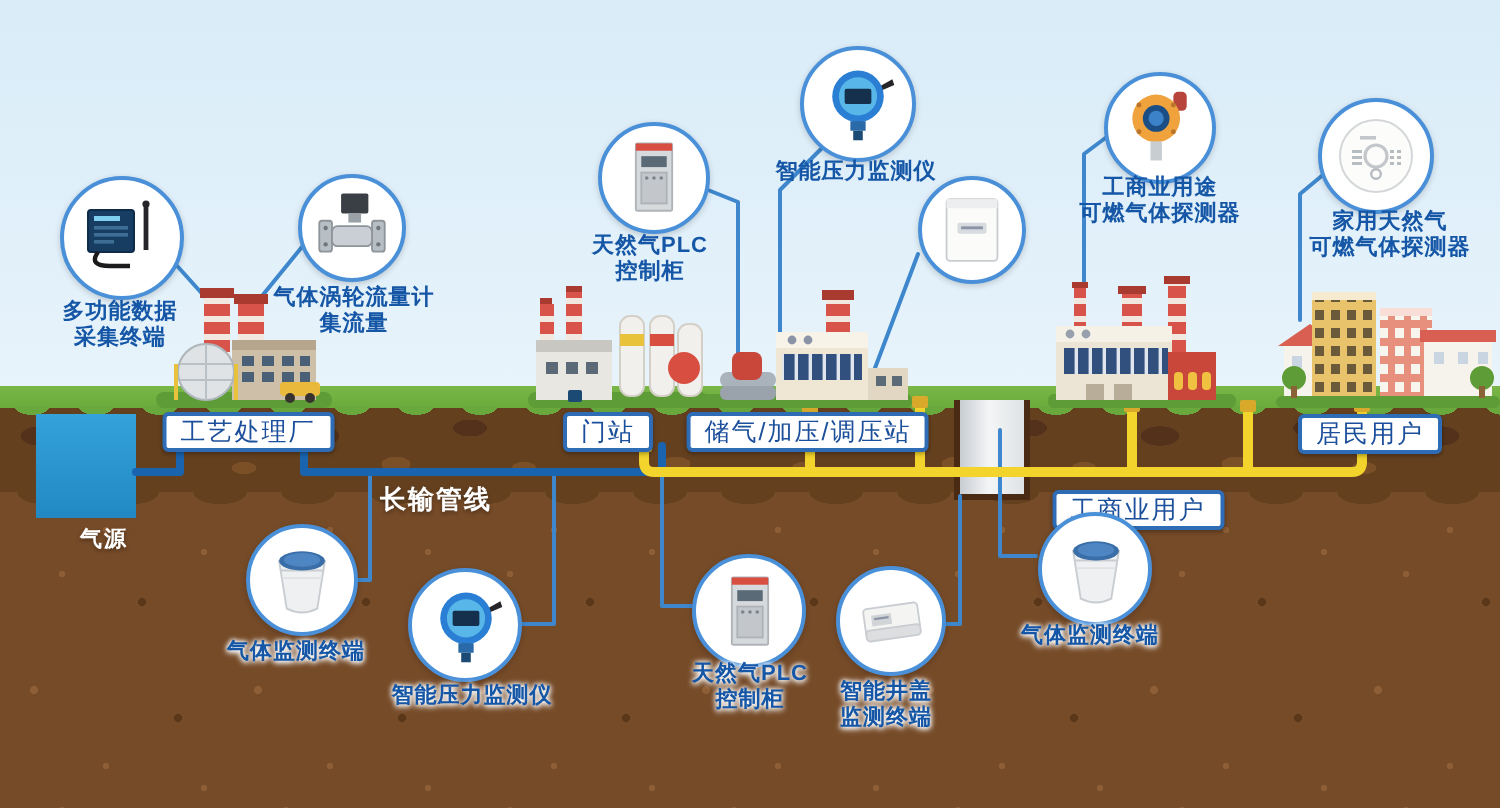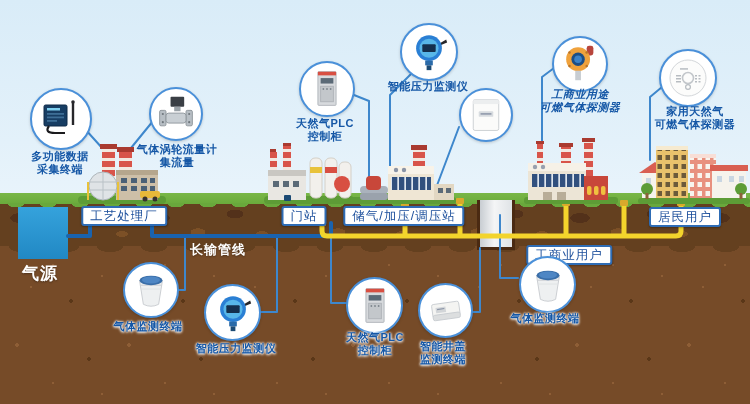--- a/index.html
+++ b/index.html
@@ -230,21 +230,21 @@
         <rect x="739.5" y="193" width="3" height="6" fill="#8a6237"></rect>
     </g>
   </svg>
 
   <div class="station" style="left:124px;top:206px;">工艺处理厂</div>
   <div class="station" style="left:304px;top:206px;">门站</div>
   <div class="station" style="left:404px;top:206px;">储气/加压/调压站</div>
   <div class="station" style="left:569px;top:207px;margin-top:38px;">工商业用户</div>
   <div class="station" style="left:685px;top:207px;">居民用户</div>
 
-  <div class="pipe-label" style="left:0;top:262px;width:80px;font-size:17px;">气源</div>
+  <div class="pipe-label" style="left:12px;top:262px;width:80px;font-size:11px;">气源</div>
   <div class="pipe-label" style="left:158px;top:241px;width:120px;">长输管线</div>
 
   <div class="callout" style="left:30px;top:88px;width:58px;height:58px;">
     <svg width="44" height="44" viewBox="0 0 44 44">
       <rect x="5" y="8" width="23" height="21" rx="1.5" fill="#173d63" stroke="#0e2b49"></rect>
       <rect x="8" y="11" width="13" height="2.5" fill="#7fd0f0"></rect>
       <rect x="8" y="16" width="17" height="1.8" fill="#3e6e96"></rect>
       <rect x="8" y="19.5" width="17" height="1.8" fill="#3e6e96"></rect>
       <rect x="8" y="23" width="10" height="1.8" fill="#3e6e96"></rect>
       <line x1="34" y1="6" x2="34" y2="28" stroke="#26262a" stroke-width="2.4"></line>
@@ -377,21 +377,21 @@
     </svg>
   </div>
 
   <div class="clabel" style="left:117px;top:143px;width:120px;">气体涡轮流量计
 集流量</div>
   <div class="clabel" style="left:0px;top:150px;width:120px;">多功能数据
 采集终端</div>
   <div class="clabel" style="left:265px;top:117px;width:120px;">天然气PLC
 控制柜</div>
   <div class="clabel" style="left:368px;top:80px;width:120px;">智能压力监测仪</div>
-  <div class="clabel" style="left:520px;top:88px;width:120px;font-style:italic;">工商业用途
+  <div class="clabel" style="left:520px;top:88px;width:120px;">工商业用途
 可燃气体探测器</div>
   <div class="clabel" style="left:635px;top:105px;width:120px;">家用天然气
 可燃气体探测器</div>
   <div class="clabel on-soil" style="left:88px;top:320px;width:120px;">气体监测终端</div>
   <div class="clabel on-soil" style="left:176px;top:342px;width:120px;">智能压力监测仪</div>
   <div class="clabel on-soil" style="left:315px;top:331px;width:120px;">天然气PLC
 控制柜</div>
   <div class="clabel on-soil" style="left:383px;top:340px;width:120px;">智能井盖
 监测终端</div>
   <div class="clabel on-soil" style="left:485px;top:312px;width:120px;">气体监测终端</div>

